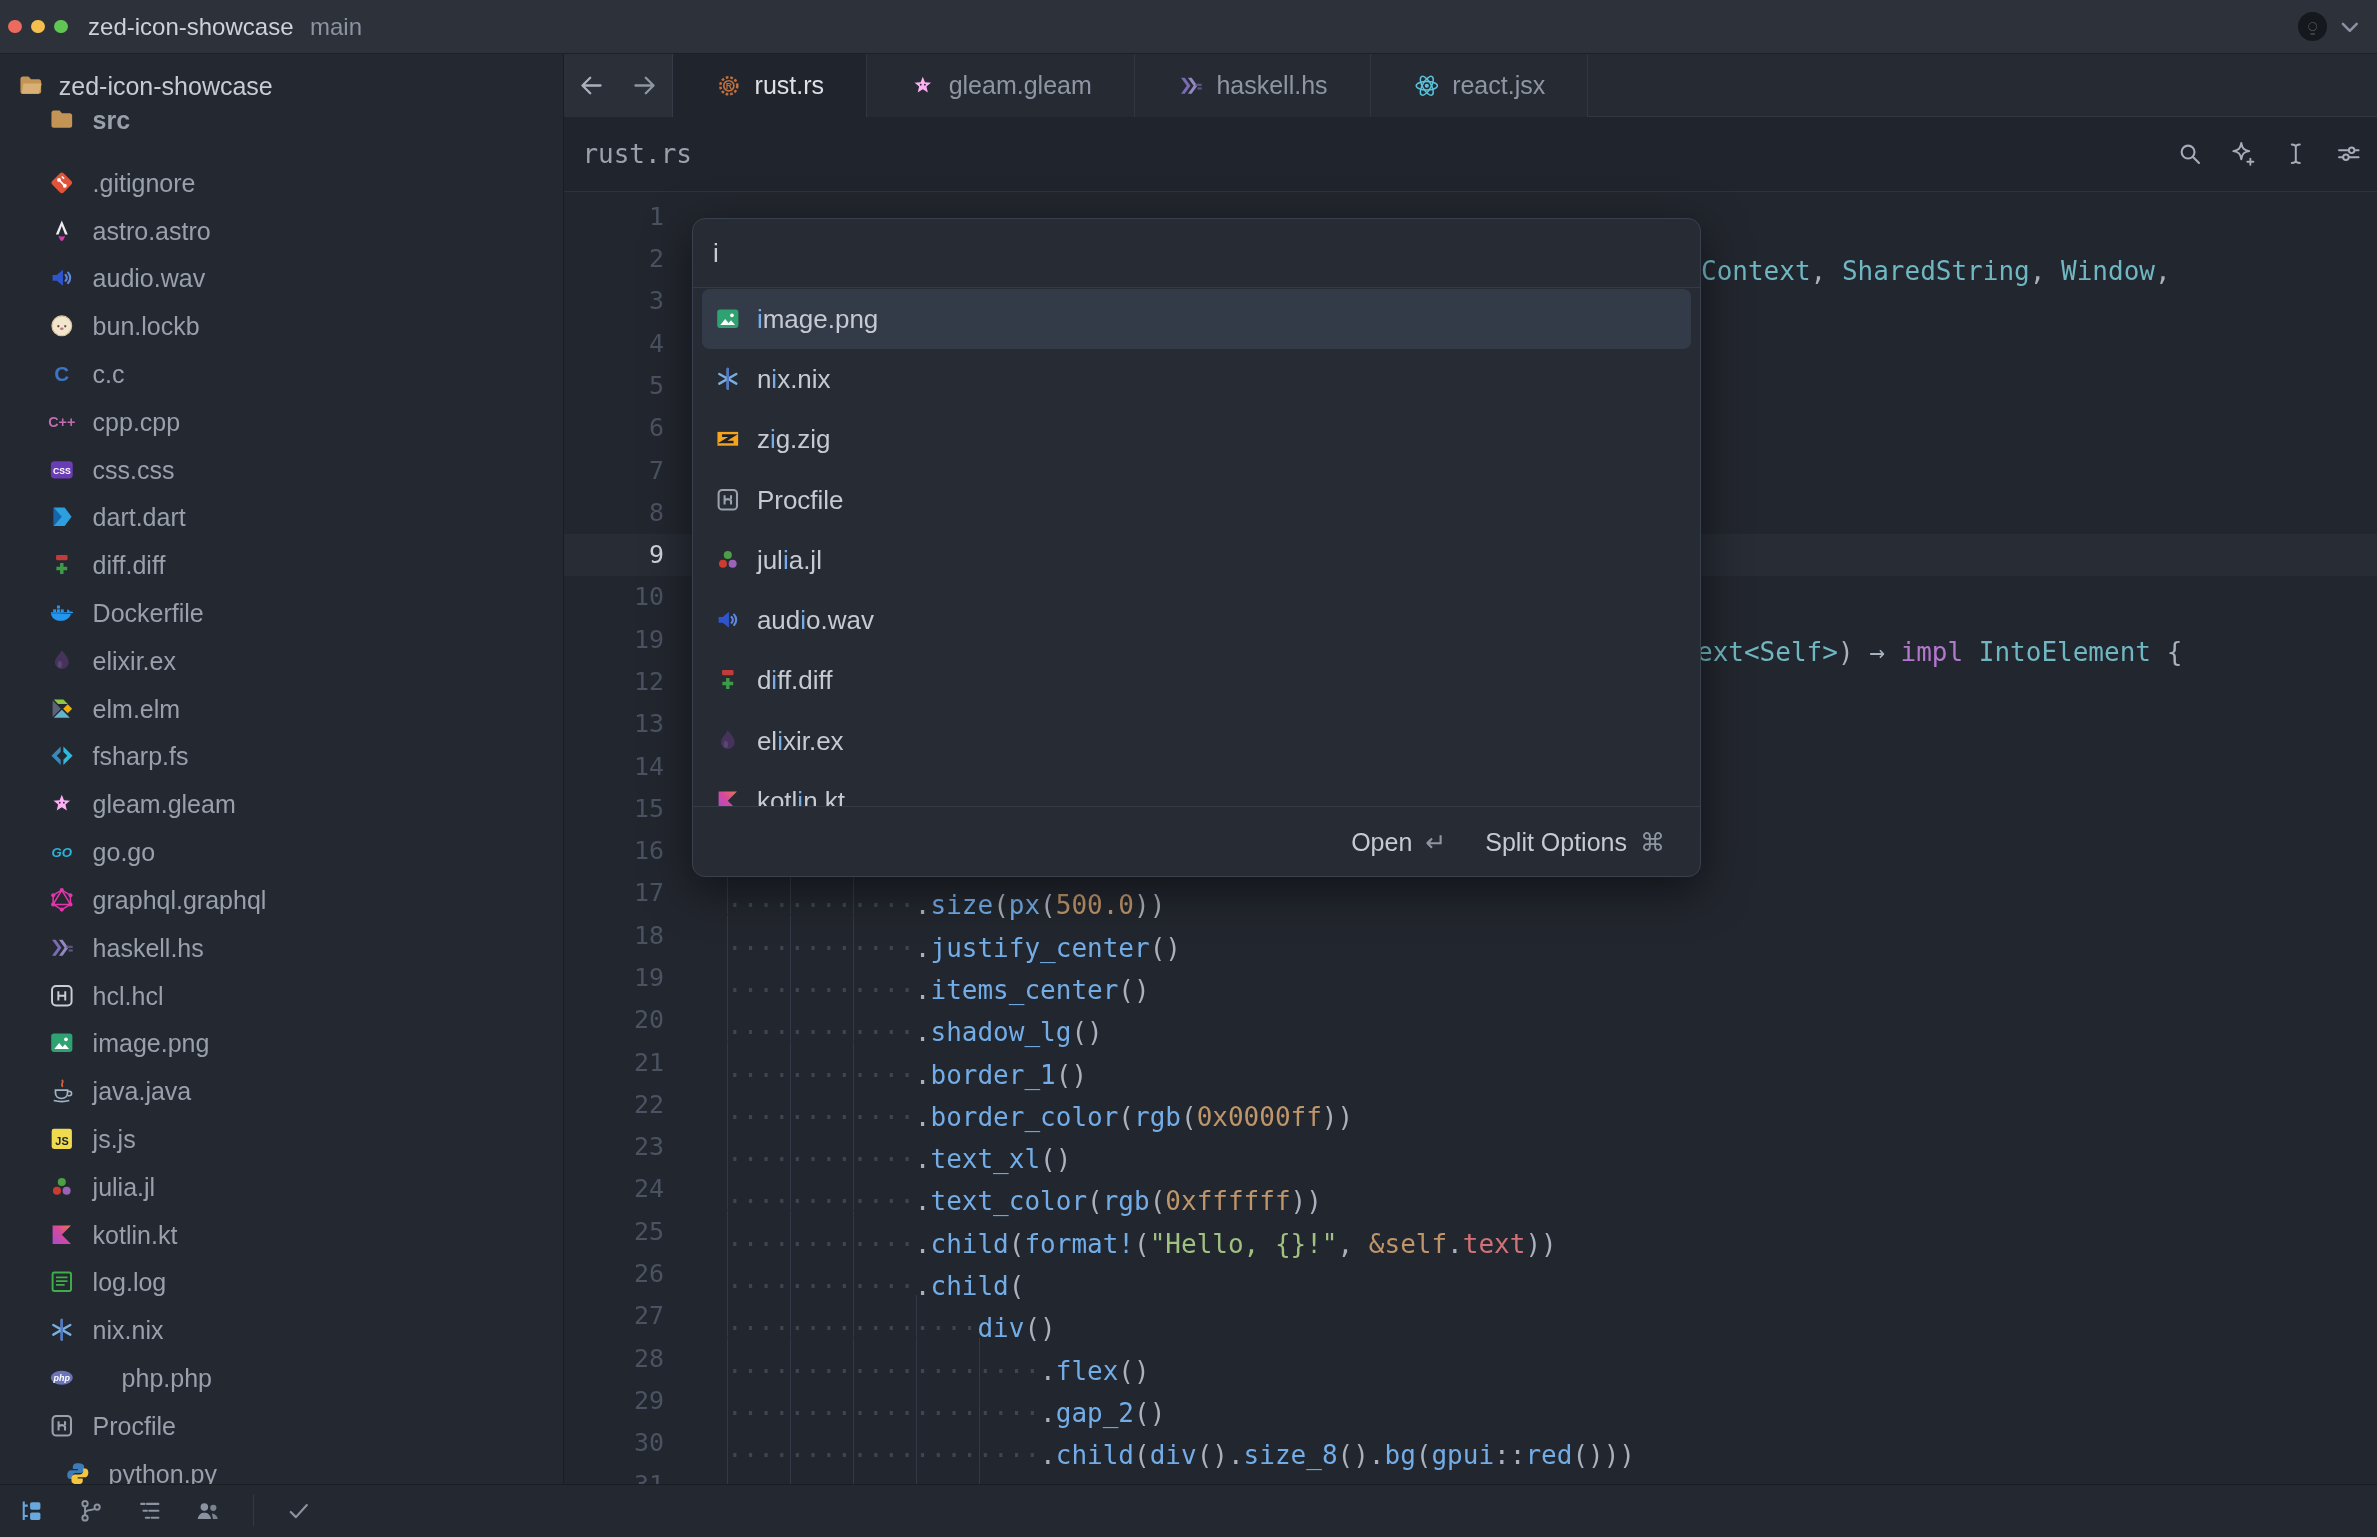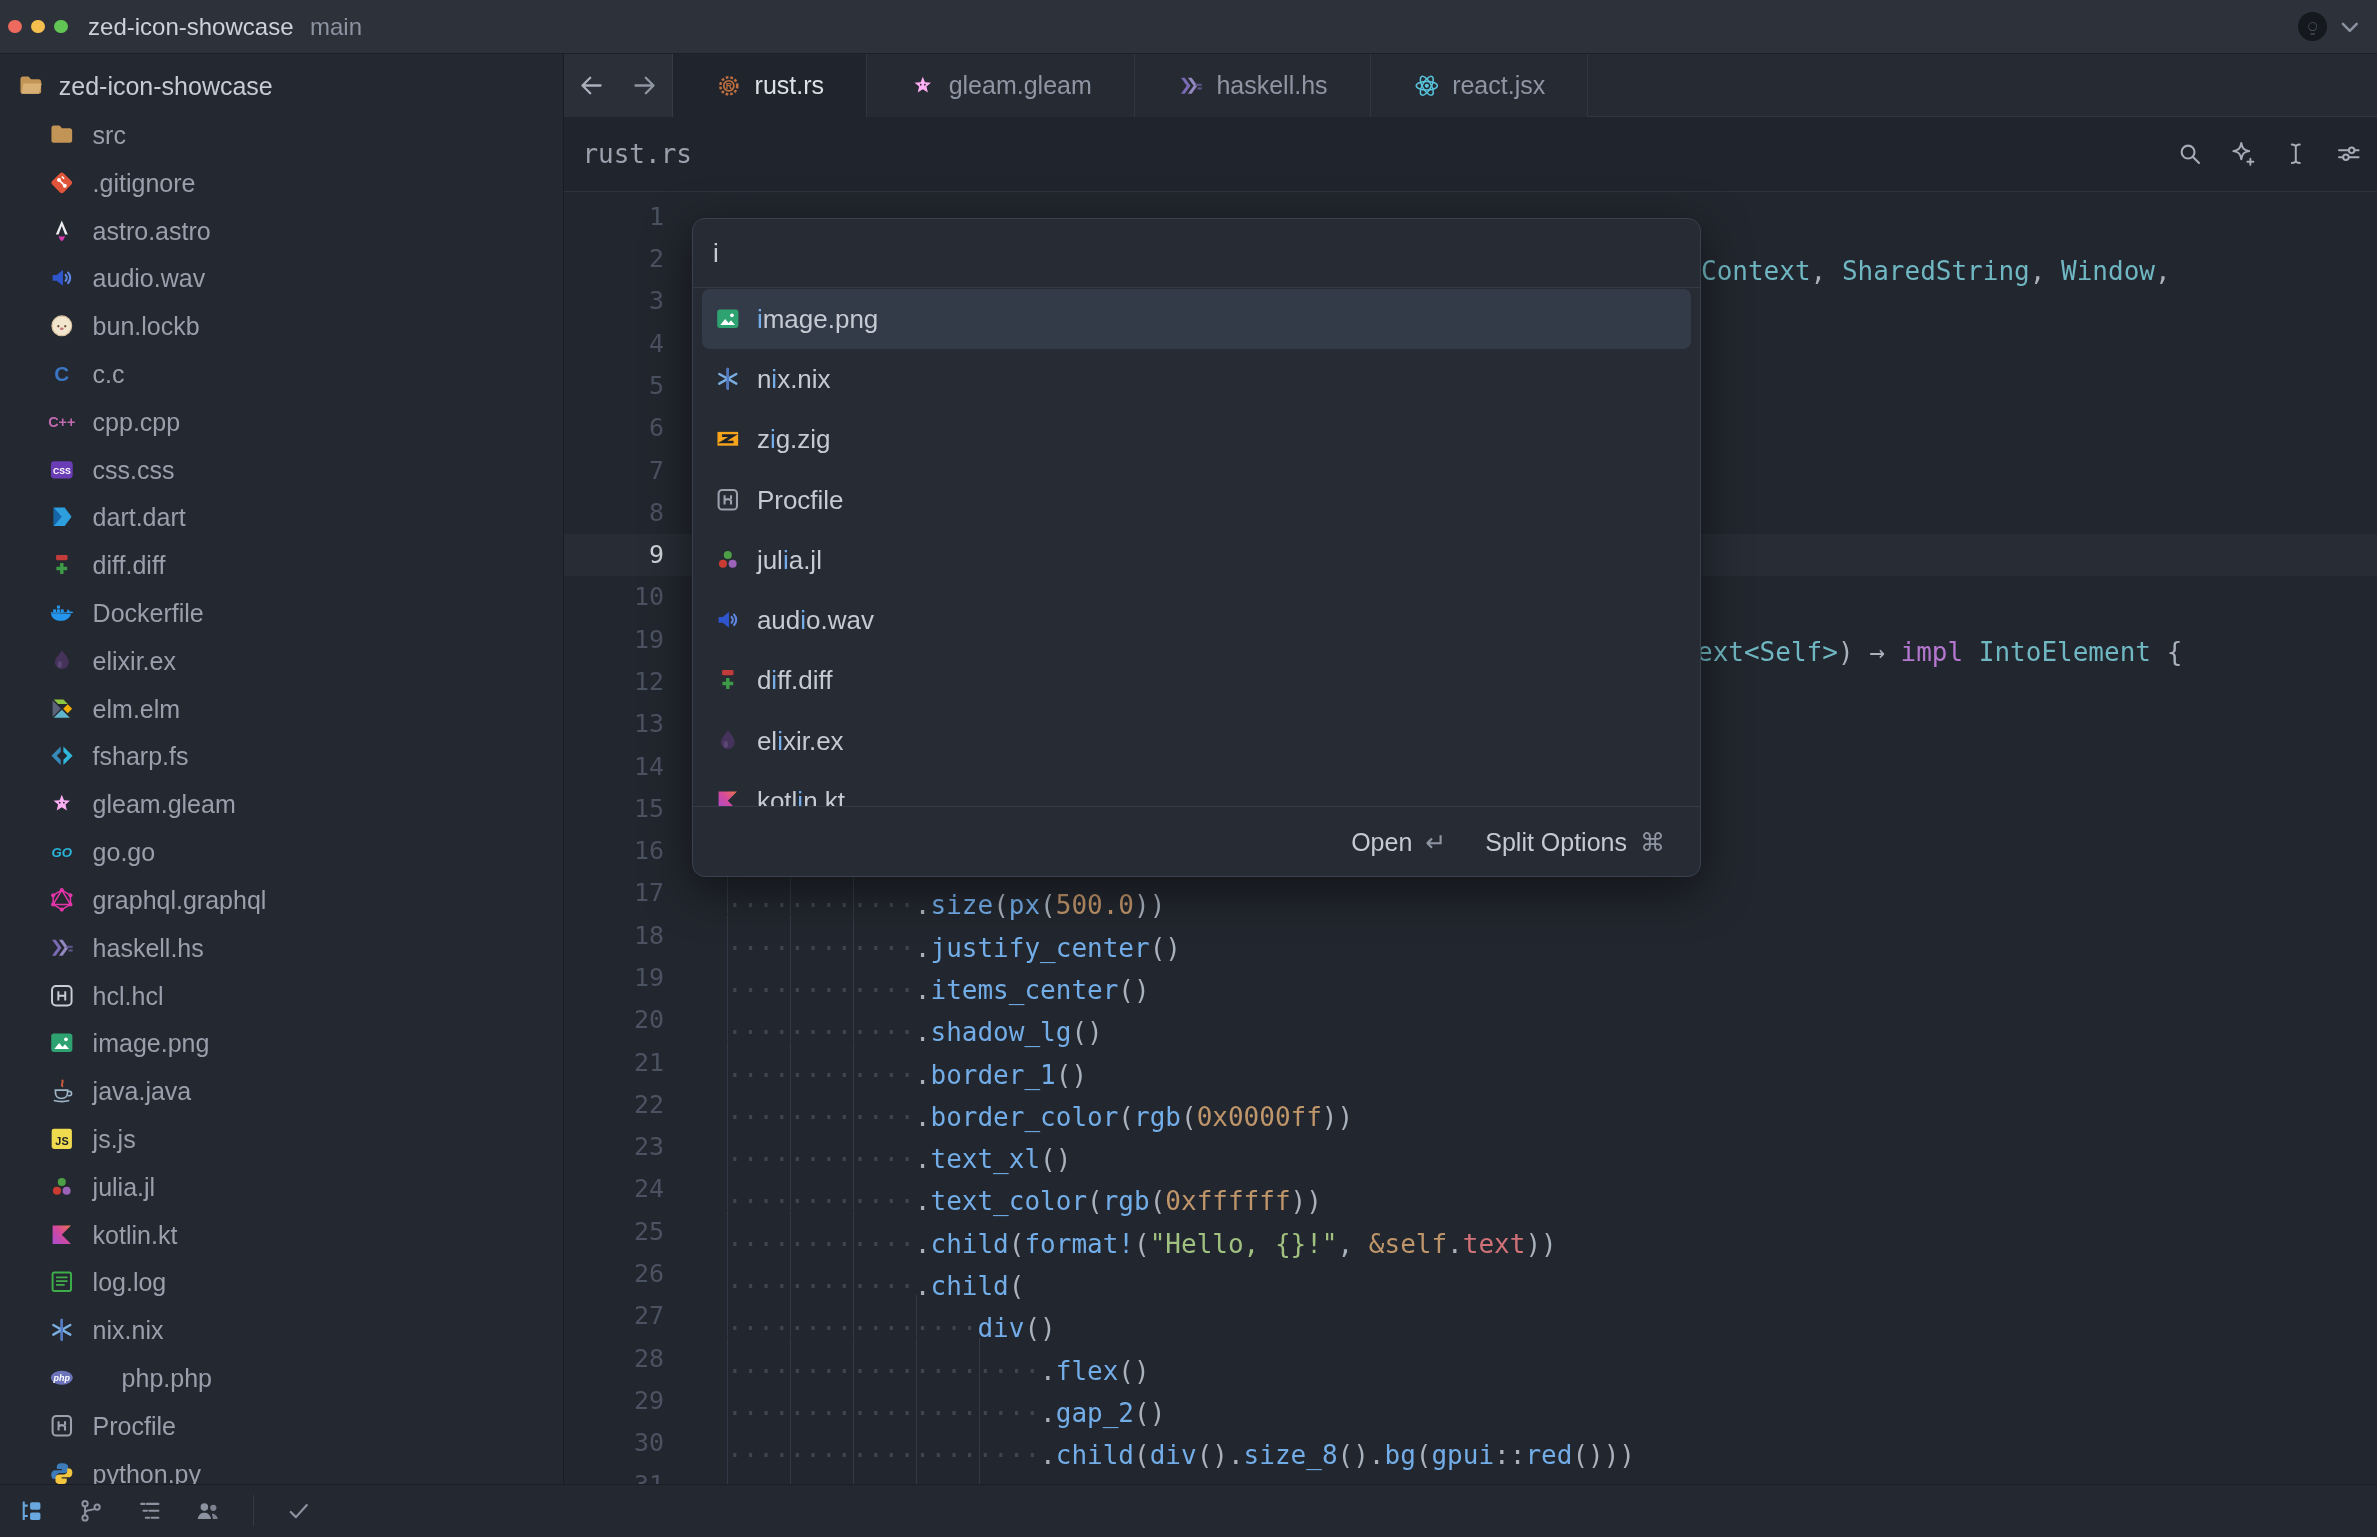--- a/index.html
+++ b/index.html
@@ -102,21 +102,21 @@
     <div class="side-header">
       <span class="ic" id="root-folder-ic">
           <svg width="27.6" height="27.6" viewBox="0 0 24 24">
             <path d="M3 6c0-1.1.9-2 2-2h5l2.2 2.3H19c1.1 0 2 .9 2 2V17c0 1.1-.9 2-2 2H5c-1.1 0-2-.9-2-2z" fill="#c29455"></path>
             <path d="M5.5 10h16l-2.5 9H4z" fill="#d8af74"></path>
           </svg>
         </span>
       <span class="lbl">zed-icon-showcase</span>
     </div>
     <div id="side-items">
-        <div class="side-row" style="top: 57px;">
+        <div class="side-row" style="top: 42px; font-weight: bold;">
           <span class="ic">
             <svg width="27.6" height="27.6" viewBox="0 0 24 24">
               <path d="M3 6c0-1.1.9-2 2-2h5l2.2 2.3H19c1.1 0 2 .9 2 2V17c0 1.1-.9 2-2 2H5c-1.1 0-2-.9-2-2z" fill="#c29455"></path>
             </svg>
           </span>
           <span class="lbl">src</span>
         </div>
         <div class="side-row" style="top: 105px;">
           <span class="ic">
             <svg width="27.6" height="27.6" viewBox="0 0 24 24">
@@ -386,21 +386,21 @@
         </div>
         <div class="side-row" style="top: 1348px;">
           <span class="ic">
             <svg width="27.6" height="27.6" viewBox="0 0 24 24">
               <rect x="4" y="3.5" width="16" height="17" rx="3.2" fill="none" stroke="#9aa1ad" stroke-width="1.8"></rect>
               <path d="M9.2 8v8M14.8 8v3.2M9.2 12.6c1.9-1.7 3.7-1.7 5.6 0V16" stroke="#9aa1ad" stroke-width="1.8" fill="none"></path>
             </svg>
           </span>
           <span class="lbl">Procfile</span>
         </div>
-        <div class="side-row" style="top: 1396px;">
+        <div class="side-row" style="top: 1396px; padding-left: 16px;">
           <span class="ic">
             <svg width="27.6" height="27.6" viewBox="0 0 24 24">
               <path d="M12 2.8c-3.2 0-4.3 1.3-4.3 3.1v2h4.4v1H6.2c-1.9 0-3.4 1.4-3.4 4.1 0 2.1.9 3.6 2.7 3.6h1.8v-2.4c0-1.6 1.4-2.8 3.1-2.8h4.1c1.6 0 3-1.3 3-2.9V5.9c0-1.9-1.7-3.1-5.5-3.1z" fill="#3d7cb8"></path>
               <path d="M12 21.2c3.2 0 4.3-1.3 4.3-3.1v-2h-4.4v-1h5.9c1.9 0 3.4-1.4 3.4-4.1 0-2.1-.9-3.6-2.7-3.6h-1.8v2.4c0 1.6-1.4 2.8-3.1 2.8h-4.1c-1.6 0-3 1.3-3 2.9v2.6c0 1.9 1.7 3.1 5.5 3.1z" fill="#f4c63f"></path>
             </svg>
           </span>
           <span class="lbl">python.py</span>
         </div>
       </div>
   </div>

